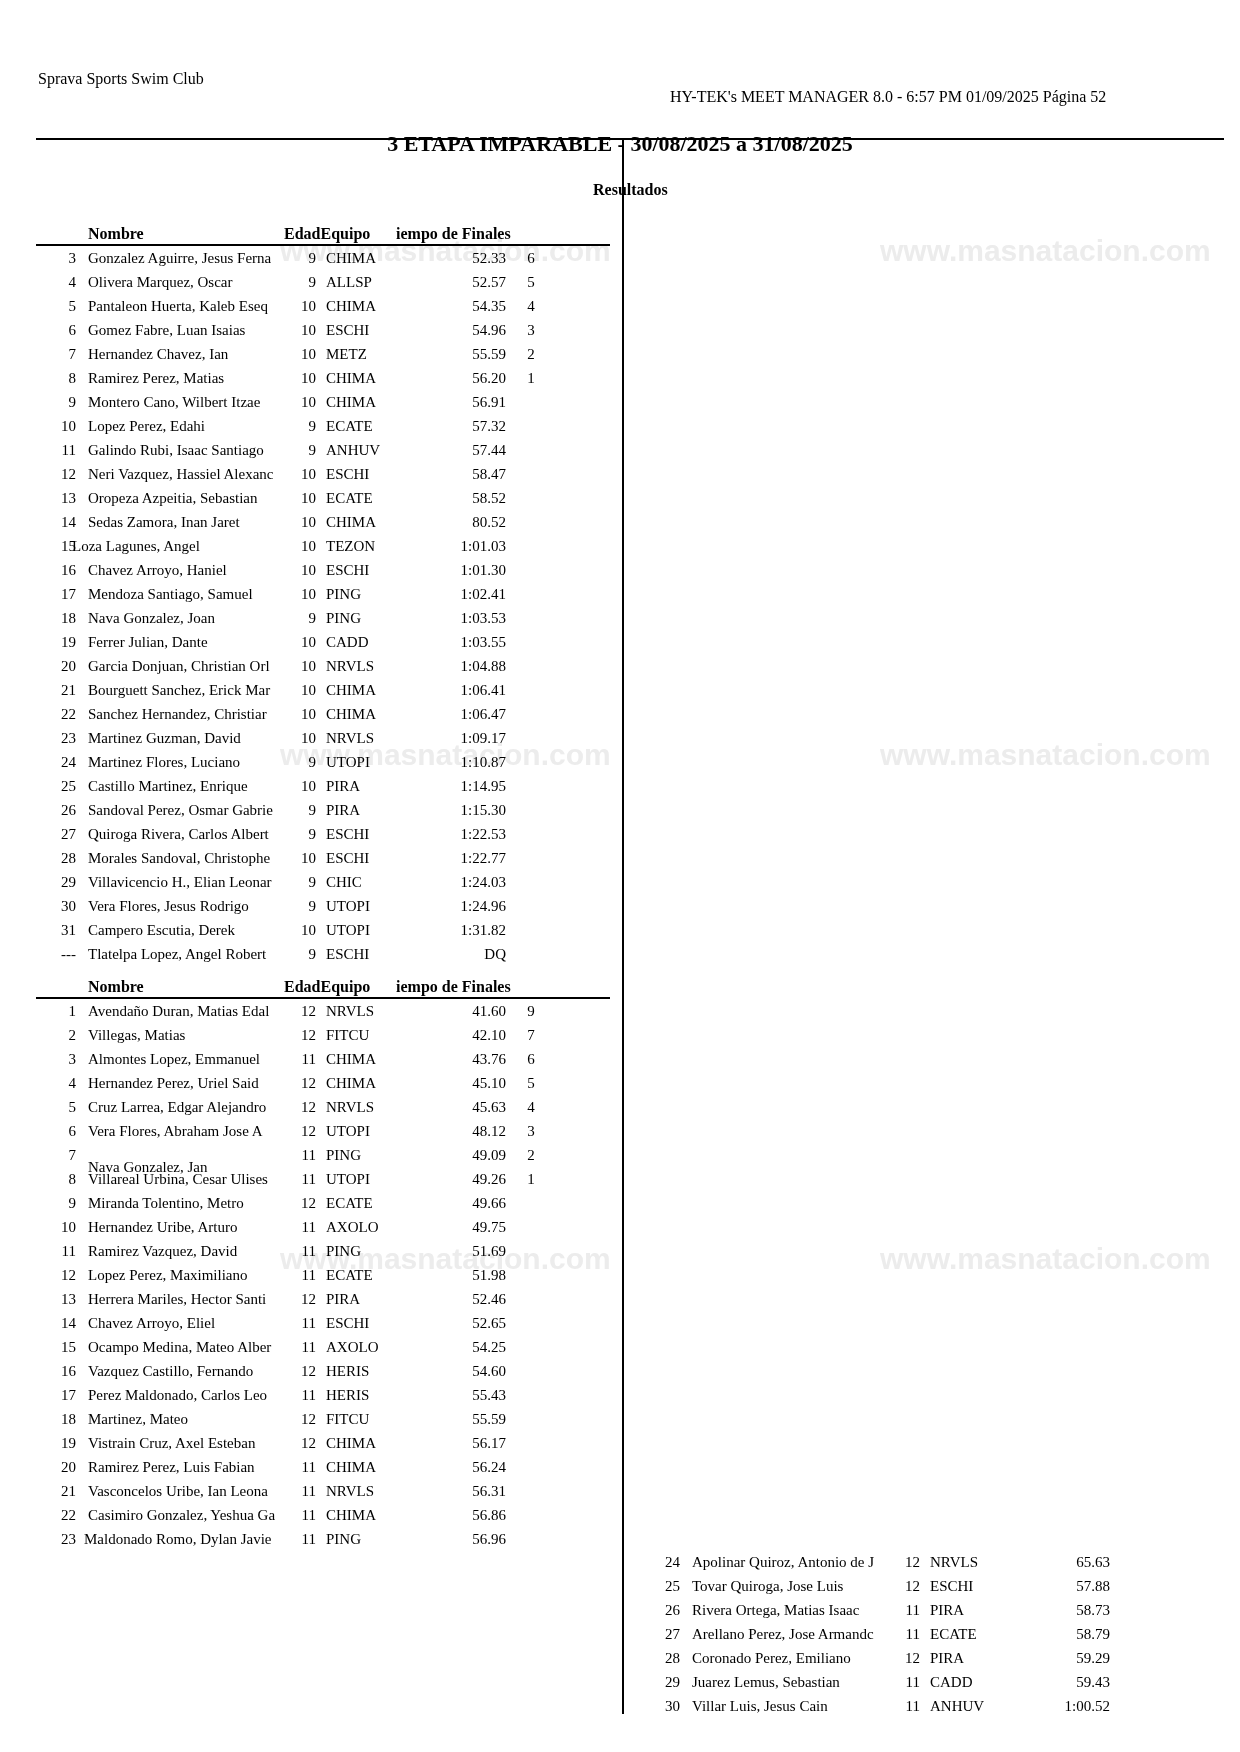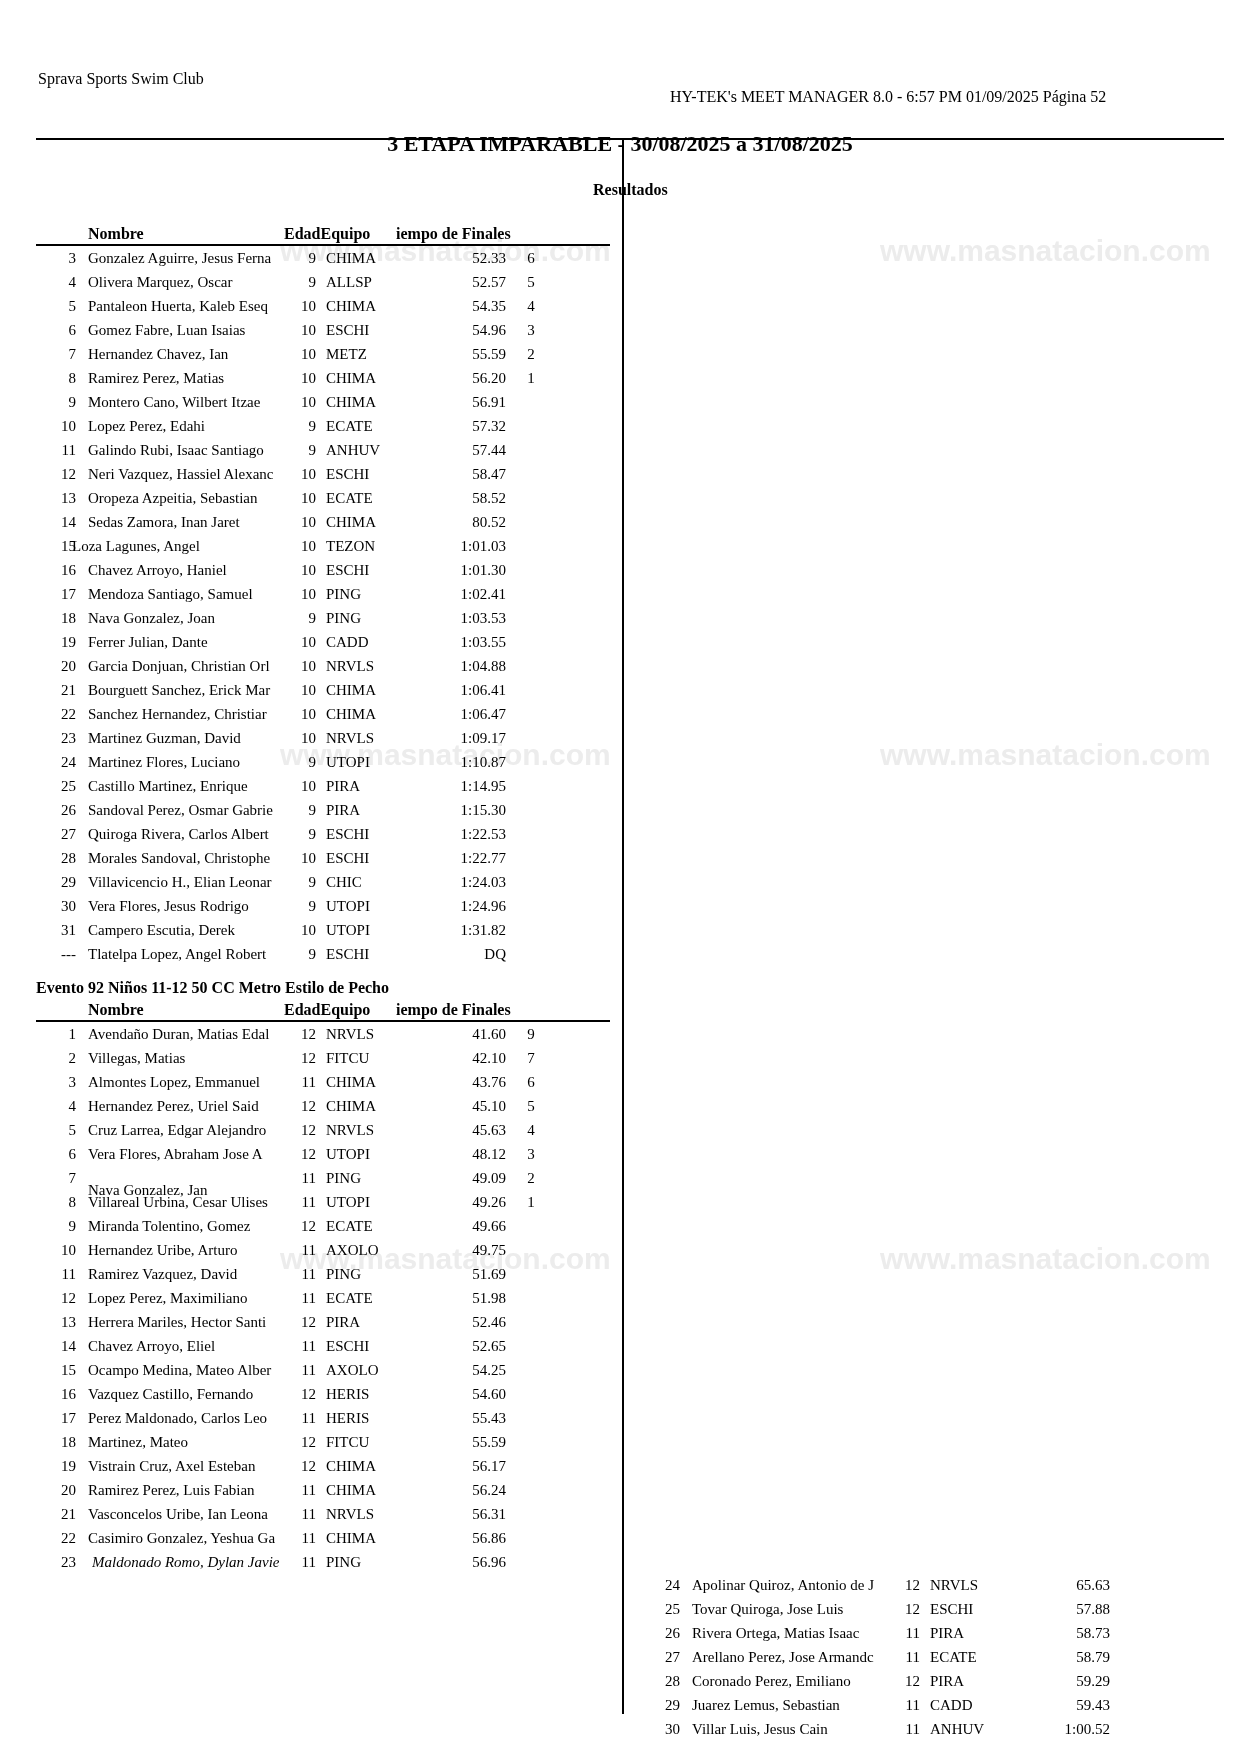--- a/index.html
+++ b/index.html
@@ -288,21 +288,20 @@
       <div class="row">
         <span class="place" style="left: 0px;">---</span>
         <span class="name" style="left: 52px;">Tlatelpa Lopez, Angel Robert</span>
         <span class="age" style="left: 252px;">9</span>
         <span class="team" style="left: 290px;">ESCHI</span>
         <span class="time" style="left: 380px;">DQ</span>
         <span class="pts" style="left: 480px;"></span>
       </div>
     </div>
   <div class="gap"></div>
-  <div class="ev-title">Evento 92  Niños 11-12 50 CC Metro Estilo de Pecho</div>
   <div class="col-head">
     <span style="left:52px">Nombre</span>
     <span style="left:248px">EdadEquipo</span>
     <span style="left:360px">iempo de Finales</span>
   </div>
   <div id="ev92-left-rows">
       <div class="row">
         <span class="place" style="left: 0px;">1</span>
         <span class="name" style="left: 52px;">Avendaño Duran, Matias Edal</span>
         <span class="age" style="left: 252px;">12</span>
@@ -361,21 +360,21 @@
       <div class="row">
         <span class="place" style="left: 0px;">8</span>
         <span class="name" style="left: 52px;">Villareal Urbina, Cesar Ulises</span>
         <span class="age" style="left: 252px;">11</span>
         <span class="team" style="left: 290px;">UTOPI</span>
         <span class="time" style="left: 380px;">49.26</span>
         <span class="pts" style="left: 480px;">1</span>
       </div>
       <div class="row">
         <span class="place" style="left: 0px;">9</span>
-        <span class="name" style="left: 52px;">Miranda Tolentino, Gomez</span>
+        <span class="name" style="left: 52px;">Miranda Tolentino, Metro</span>
         <span class="age" style="left: 252px;">12</span>
         <span class="team" style="left: 290px;">ECATE</span>
         <span class="time" style="left: 380px;">49.66</span>
         <span class="pts" style="left: 480px;"></span>
       </div>
       <div class="row">
         <span class="place" style="left: 0px;">10</span>
         <span class="name" style="left: 52px;">Hernandez Uribe, Arturo</span>
         <span class="age" style="left: 252px;">11</span>
         <span class="team" style="left: 290px;">AXOLO</span>
@@ -473,21 +472,21 @@
       <div class="row">
         <span class="place" style="left: 0px;">22</span>
         <span class="name" style="left: 52px;">Casimiro Gonzalez, Yeshua Ga</span>
         <span class="age" style="left: 252px;">11</span>
         <span class="team" style="left: 290px;">CHIMA</span>
         <span class="time" style="left: 380px;">56.86</span>
         <span class="pts" style="left: 480px;"></span>
       </div>
       <div class="row">
         <span class="place" style="left: 0px;">23</span>
-        <span class="name" style="left: 56px; font-style: italic;">Maldonado Romo, Dylan Javie</span>
+        <span class="name" style="left: 48px;">Maldonado Romo, Dylan Javie</span>
         <span class="age" style="left: 252px;">11</span>
         <span class="team" style="left: 290px;">PING</span>
         <span class="time" style="left: 380px;">56.96</span>
         <span class="pts" style="left: 480px;"></span>
       </div>
     </div>
 </div>
 
 <div class="col col-right content">
   <div id="ev92-right-rows">

